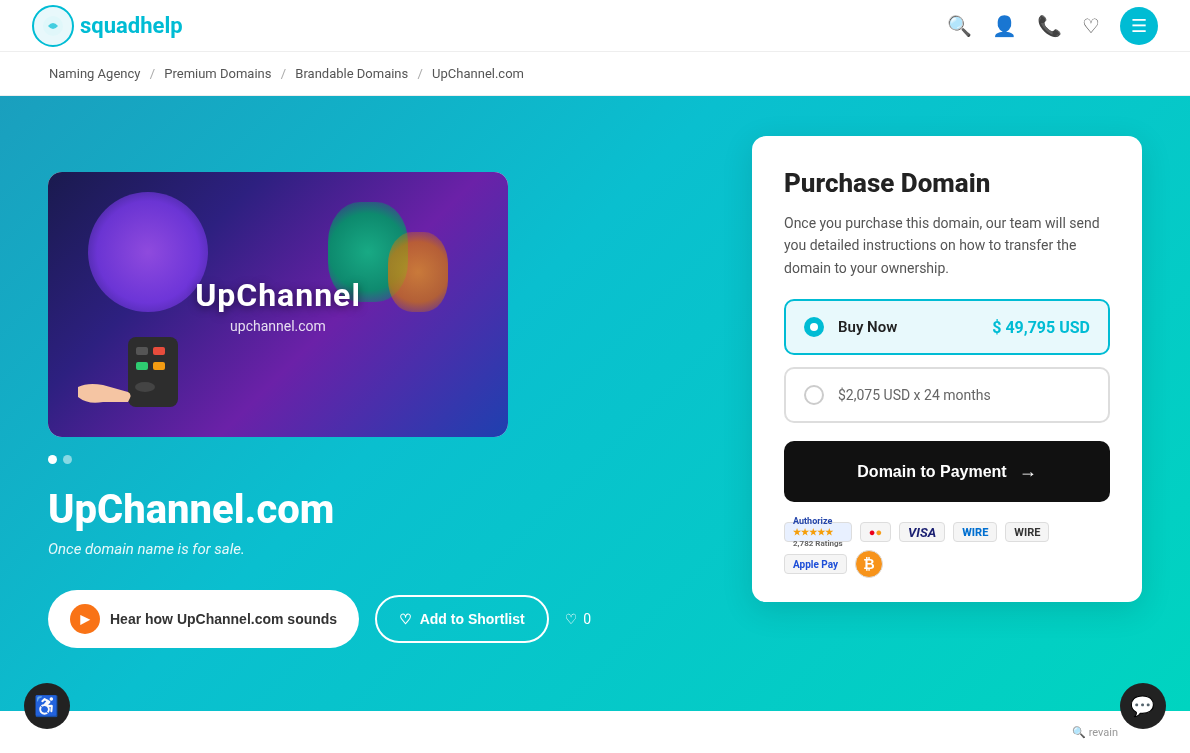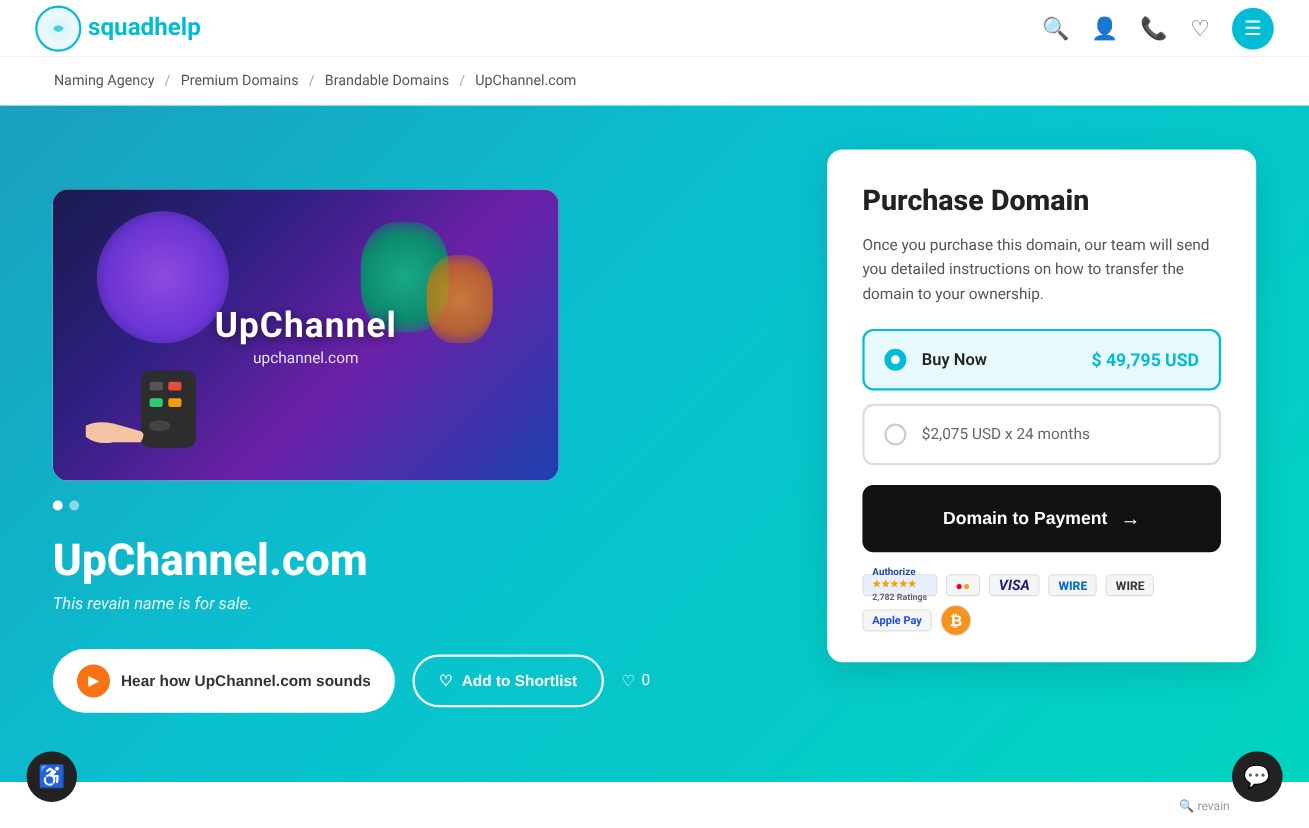--- a/index.html
+++ b/index.html
@@ -492,21 +492,21 @@
         <p>upchannel.com</p>
       </div>
     </div>
 
     <div class="carousel-dots">
       <div class="dot active"></div>
       <div class="dot"></div>
     </div>
 
     <h1 class="domain-title">UpChannel.com</h1>
-    <p class="domain-subtitle">This revain name is for sale.</p>
+    <p class="domain-subtitle">Once domain name is for sale.</p>
 
     <div class="hero-actions">
       <button class="btn-hear">
         <span class="play-icon">▶</span>
         <span>Hear how UpChannel.com sounds</span>
       </button>
       <button class="btn-shortlist">
         <span>♡</span>
         <span>Add to Shortlist</span>
       </button>

